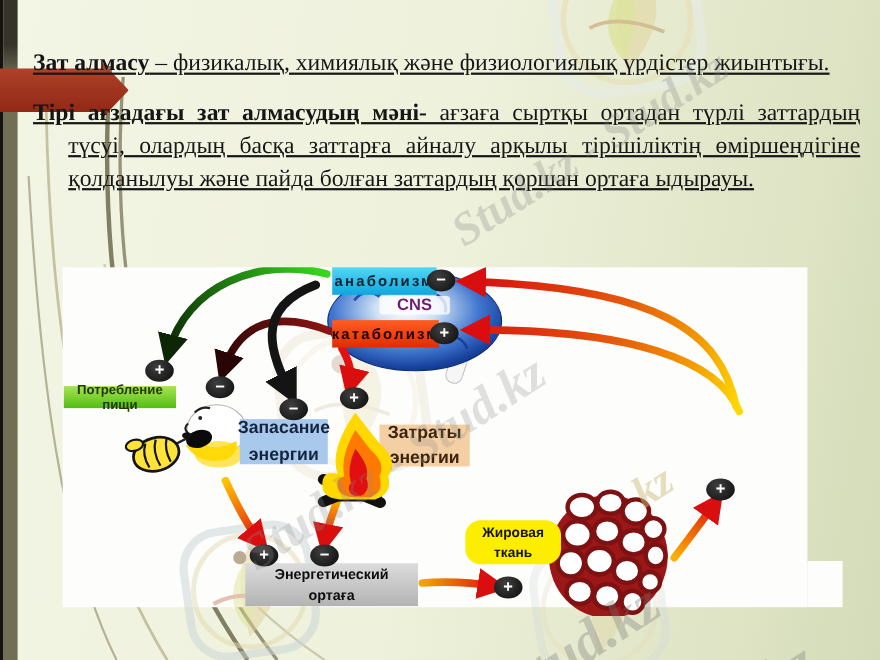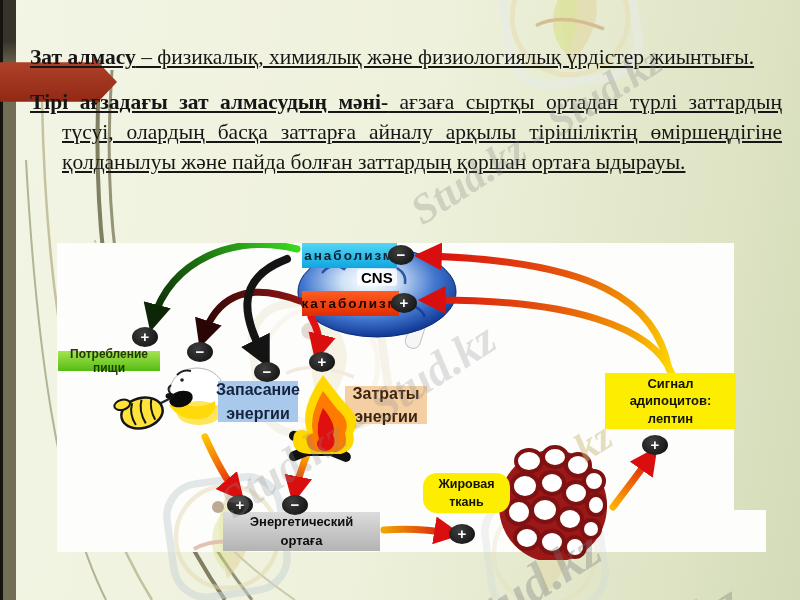--- a/index.html
+++ b/index.html
@@ -27,21 +27,21 @@
   .box{position:absolute;display:flex;align-items:center;justify-content:center;text-align:center;
        font-weight:bold;white-space:pre-line;box-sizing:border-box;}
   .badge{position:absolute;width:26px;height:20px;border-radius:50%;
          background:radial-gradient(circle at 40% 32%,#3f3f3f,#0b0b0b);
          color:#fff;font:900 15px/19px "Liberation Sans",sans-serif;text-align:center;z-index:8;}
   .cap{position:absolute;width:16px;height:16px;border-radius:50%;background:#ffcf3f;z-index:7;}
   #box-anabolism{left:245px;top:0;width:95px;height:25px;font-size:13.5px;letter-spacing:2px;
                  color:#06222e;background:linear-gradient(180deg,#55d6f4,#0fa6df);z-index:6;}
   #box-catabolism{left:245px;top:48px;width:97px;height:25px;font-size:13.5px;letter-spacing:2px;
                   color:#1c0500;background:linear-gradient(180deg,#ff5d22,#e12c00);z-index:6;}
-  #cns-label{left:300px;top:26px;padding:0 4px;font-size:15px;color:#000000;
+  #cns-label{left:288px;top:26px;padding:0 16px;font-size:15px;color:#701a75;
              background:rgba(255,255,255,.78);border-radius:3px;z-index:6;}
   #box-food{left:1px;top:108px;width:102px;height:20px;font-size:12px;color:#223a02;
             background:linear-gradient(180deg,#a6e452,#54bd13);z-index:6;}
   #box-storage{left:161px;top:138px;width:80px;height:41px;font-size:16px;line-height:1.45;
                color:#14243f;background:#a9c9ec;z-index:6;}
   #box-expend{left:288px;top:143px;width:82px;height:38px;font-size:16px;line-height:1.45;
               color:#3a2410;background:#f4cfa4;z-index:6;}
   #box-leptin{left:548px;top:130px;width:131px;height:56px;font-size:13px;line-height:1.35;
               color:#141400;background:#fdee00;z-index:6;}
   #box-fat{left:366px;top:230px;width:87px;height:40px;font-size:12.5px;line-height:1.45;
@@ -227,23 +227,20 @@
   </svg>
 
   <div class="box" id="box-anabolism">анаболизм</div>
   <div class="box" id="box-catabolism">катаболизм</div>
   <div class="box" id="cns-label">CNS</div>
   <div class="box" id="box-food">Потребление пищи</div>
   <div class="box" id="box-storage">Запасание
 энергии</div>
   <div class="box" id="box-expend">Затраты
 энергии</div>
-  <div class="box" id="box-leptin">Сигнал
-адипоцитов:
-лептин</div>
   <div class="box" id="box-fat">Жировая
 ткань</div>
   <div class="box" id="box-balance">Энергетический
 ортаға</div>
 
   <svg width="710" height="317" viewBox="0 0 710 317" style="z-index:7;pointer-events:none;">
     <g transform="rotate(22 262 203)">
         <rect x="230" y="198" width="66" height="10" rx="5" fill="#111"></rect>
       </g>
     <g transform="rotate(-22 262 203)">

